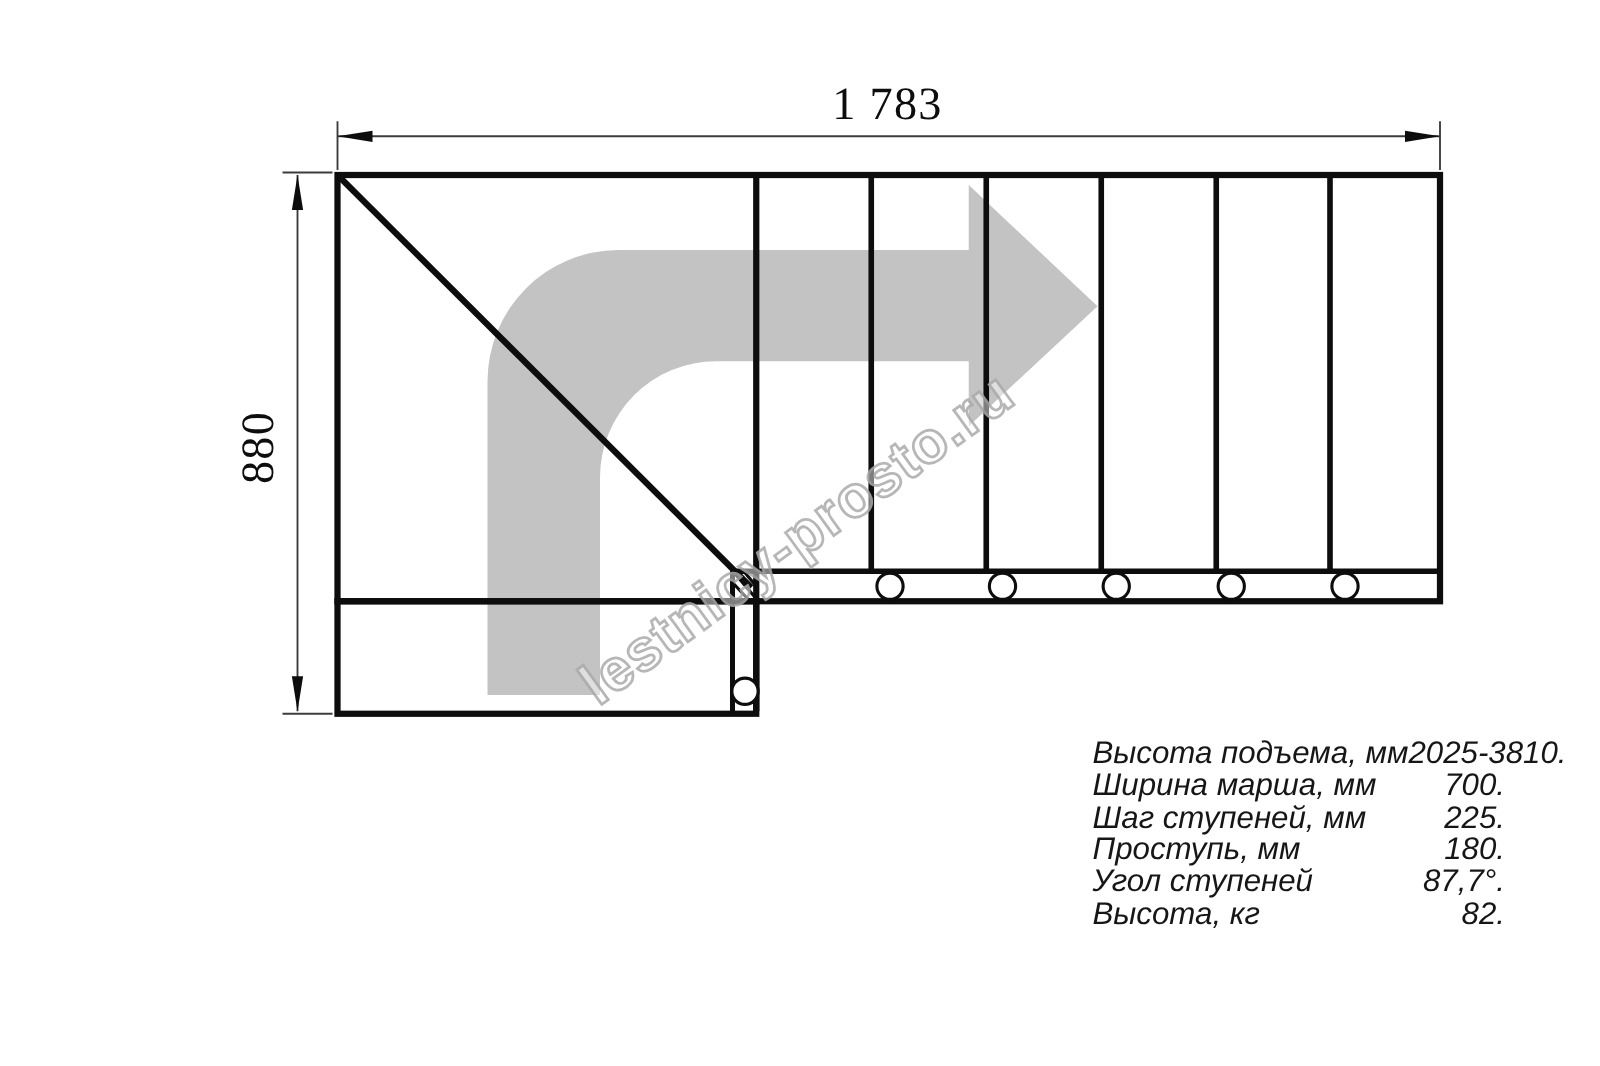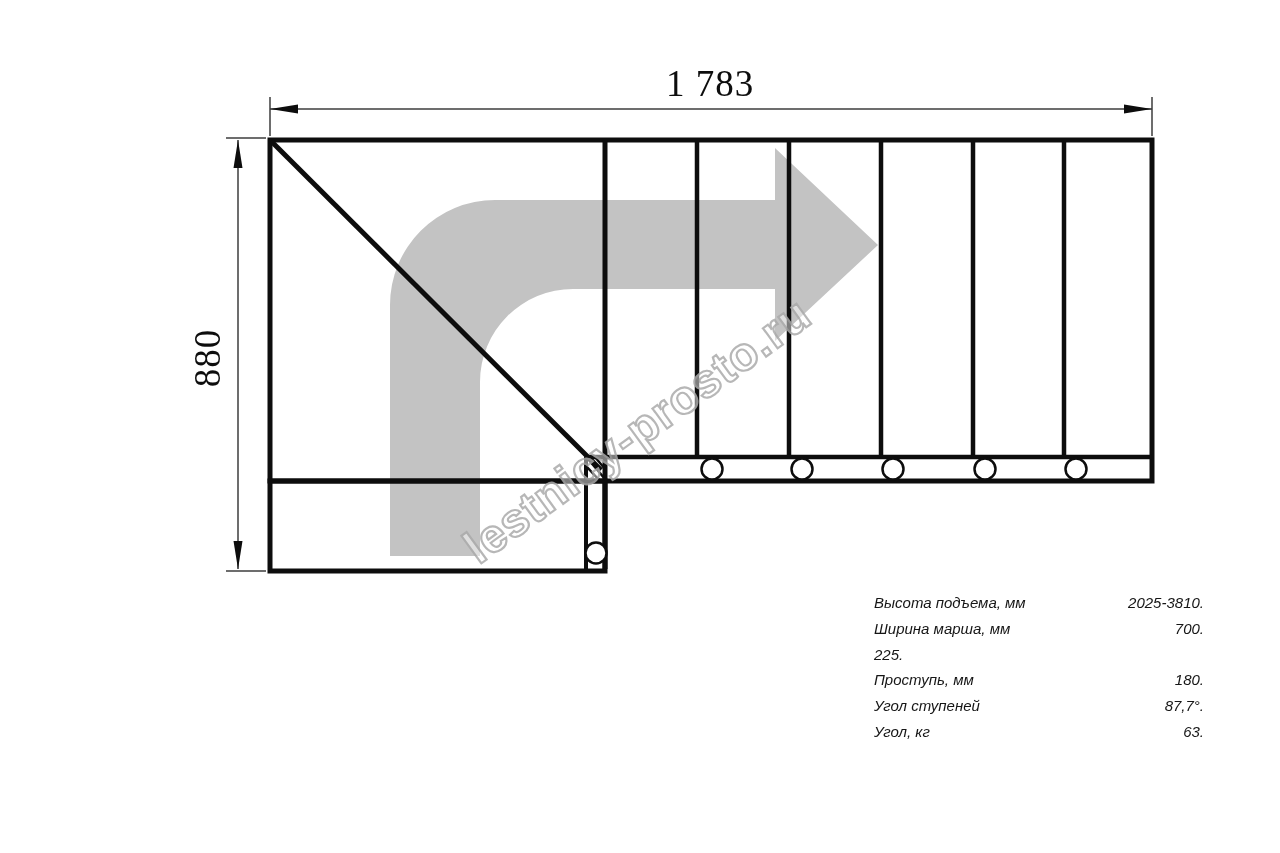--- a/index.html
+++ b/index.html
@@ -47,21 +47,21 @@
     -webkit-text-stroke: 2.2px var(--watermark-gray, #ababab);
     opacity: 0.85;
     pointer-events: none;
   }
   .specs {
     position: absolute;
     left: 874px;
     top: 590px;
     width: 330px;
     font-style: italic;
-    font-size: 15px;
+    font-size: 25px;
     line-height: 25.8px;
     color: var(--spec-text, #161616);
   }
   .spec-row {
     display: flex;
     justify-content: space-between;
   }
   .spec-label { white-space: nowrap; }
   .spec-value { white-space: nowrap; text-align: right; }
 </style>
@@ -146,29 +146,30 @@
   <div class="specs">
     <div class="spec-row">
       <span class="spec-label">Высота подъема, мм</span>
       <span class="spec-value">2025-3810.</span>
     </div>
     <div class="spec-row">
       <span class="spec-label">Ширина марша, мм</span>
       <span class="spec-value">700.</span>
     </div>
     <div class="spec-row">
+      <span class="spec-label">Шаг ступеней, мм</span>
       <span class="spec-value">225.</span>
     </div>
     <div class="spec-row">
       <span class="spec-label">Проступь, мм</span>
       <span class="spec-value">180.</span>
     </div>
     <div class="spec-row">
       <span class="spec-label">Угол ступеней</span>
       <span class="spec-value">87,7°.</span>
     </div>
     <div class="spec-row">
-      <span class="spec-label">Угол, кг</span>
-      <span class="spec-value">63.</span>
+      <span class="spec-label">Высота, кг</span>
+      <span class="spec-value">82.</span>
     </div>
   </div>
 
 </div>
 
 </body></html>

